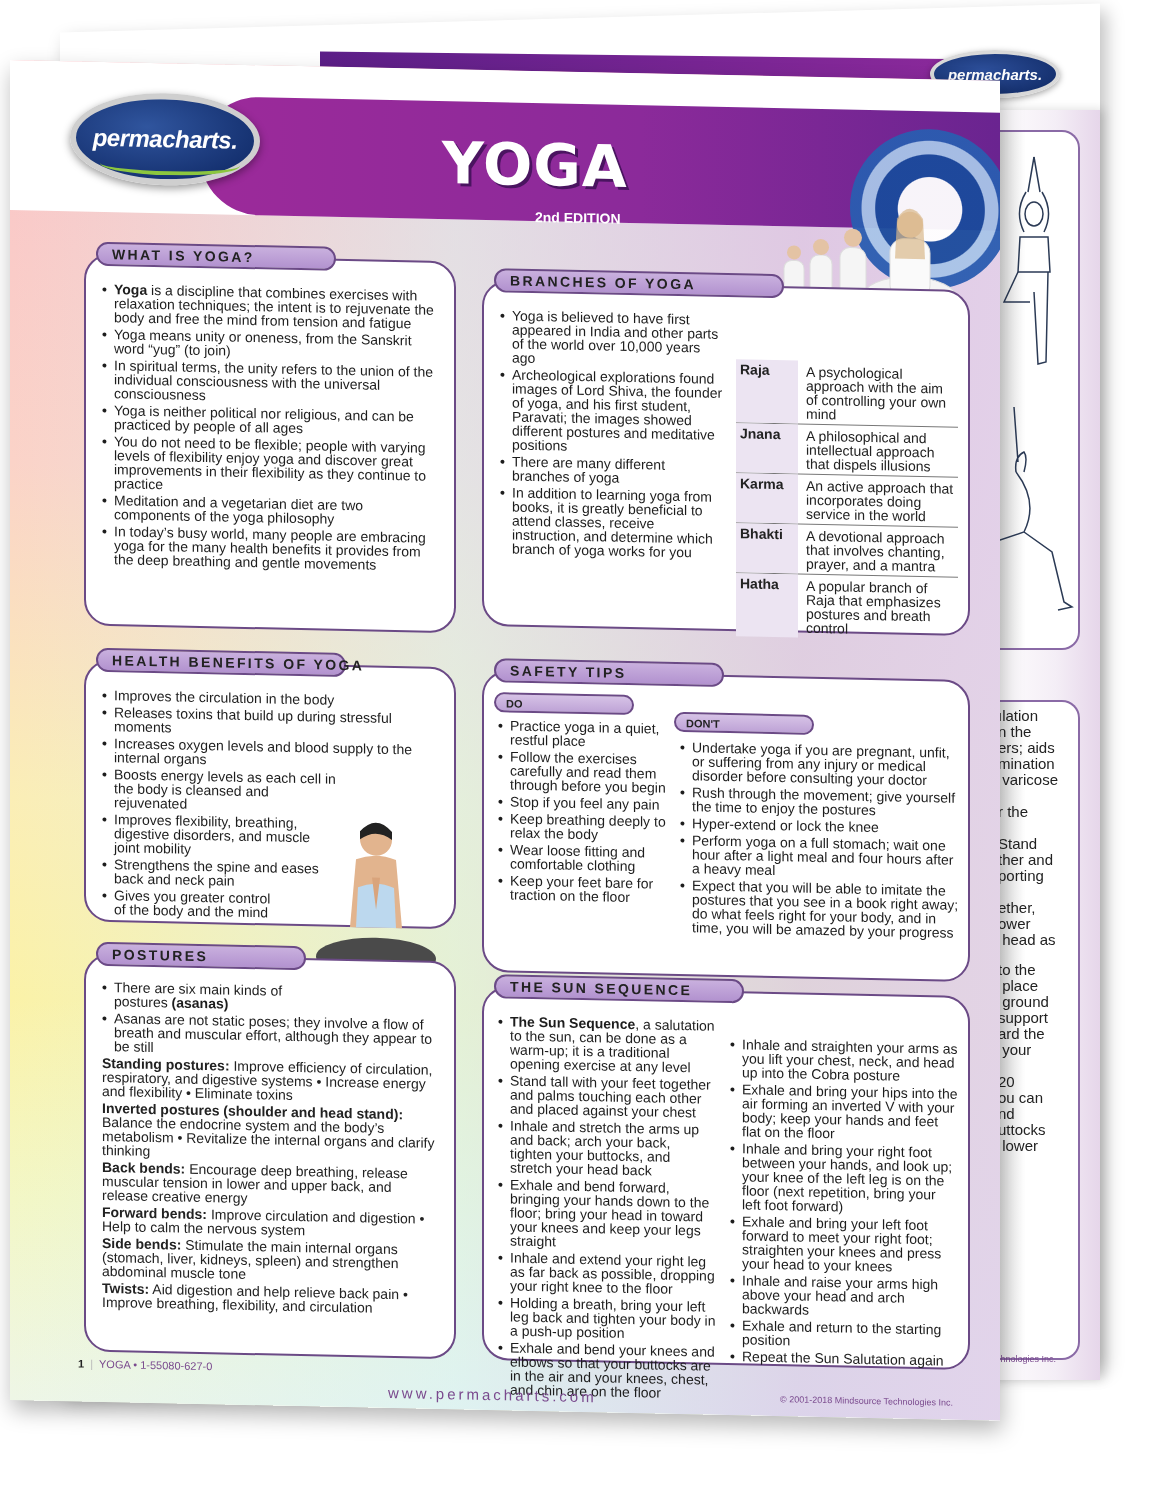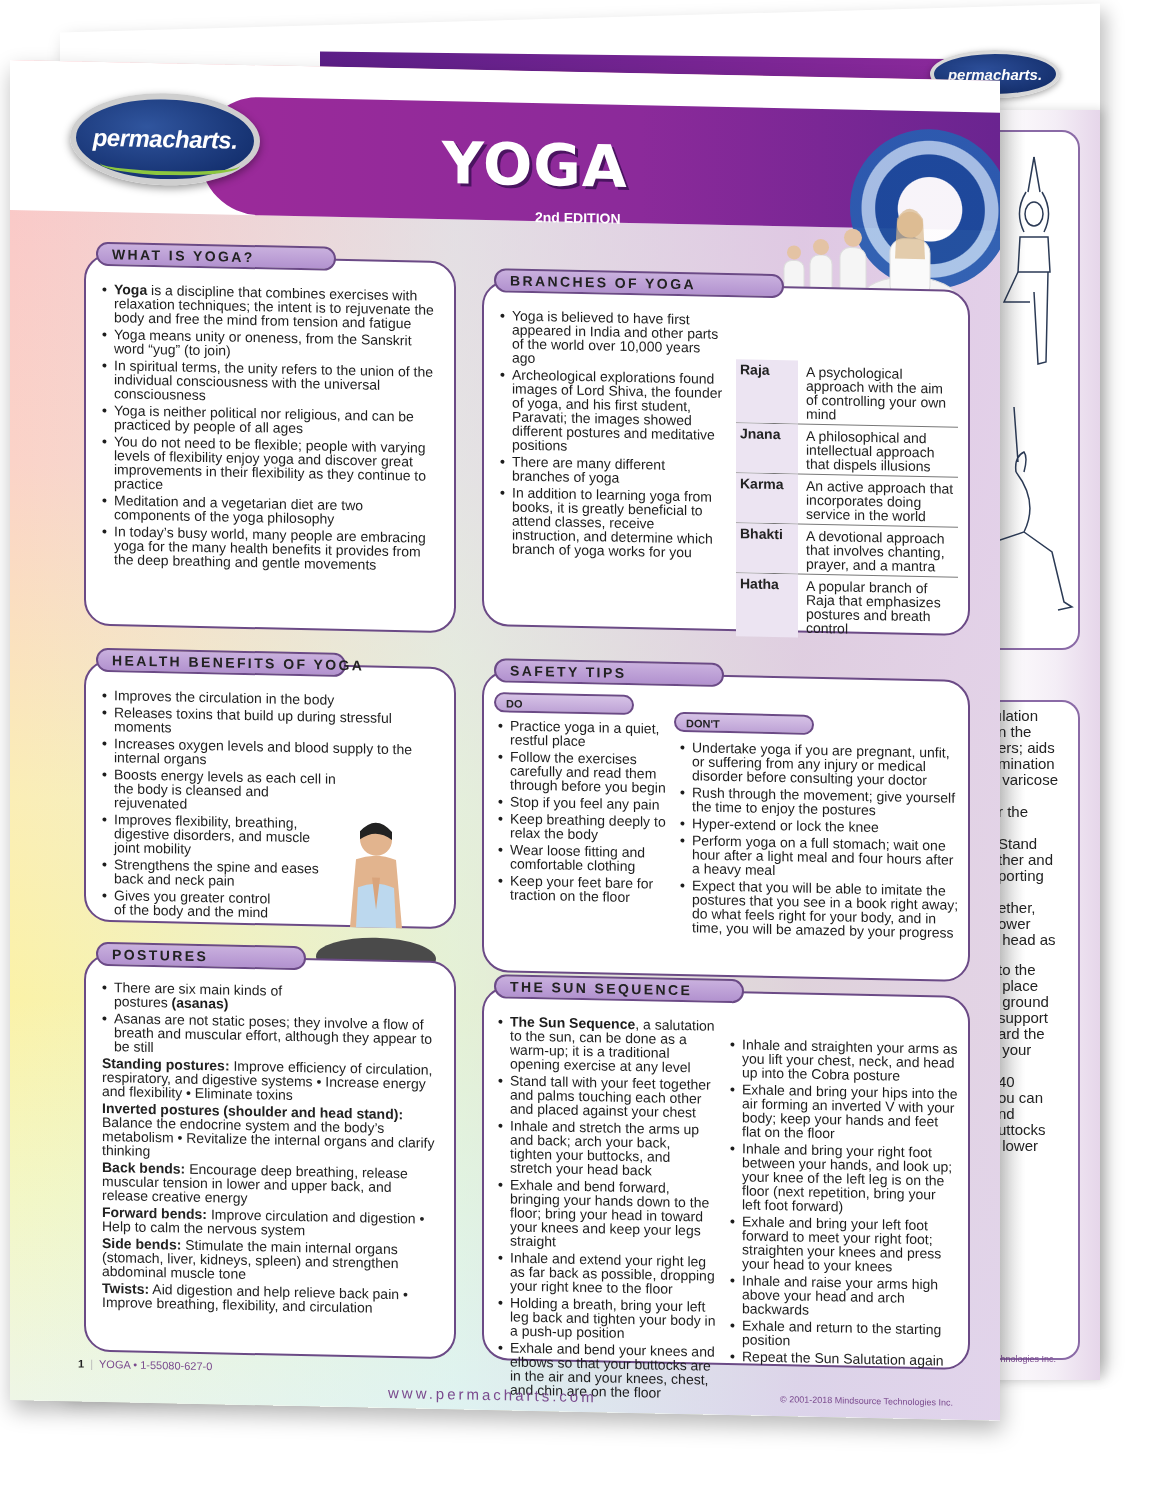--- a/index.html
+++ b/index.html
@@ -151,21 +151,21 @@
 ether,
 ower
  head as</div>
     <div class="right-text" style="margin-top:8px;">to the
  place
  ground
 support
 ard the
  your
 
-40
+20
 ou can
 nd
 uttocks
  lower</div>
   </div>
   <div style="position:absolute;left:6px;top:1244px;font-size:9px;color:#7a4a8e;">chnologies Inc.</div>
 </div>
 
 <div class="front">
   <div class="front-rainbow"></div>

